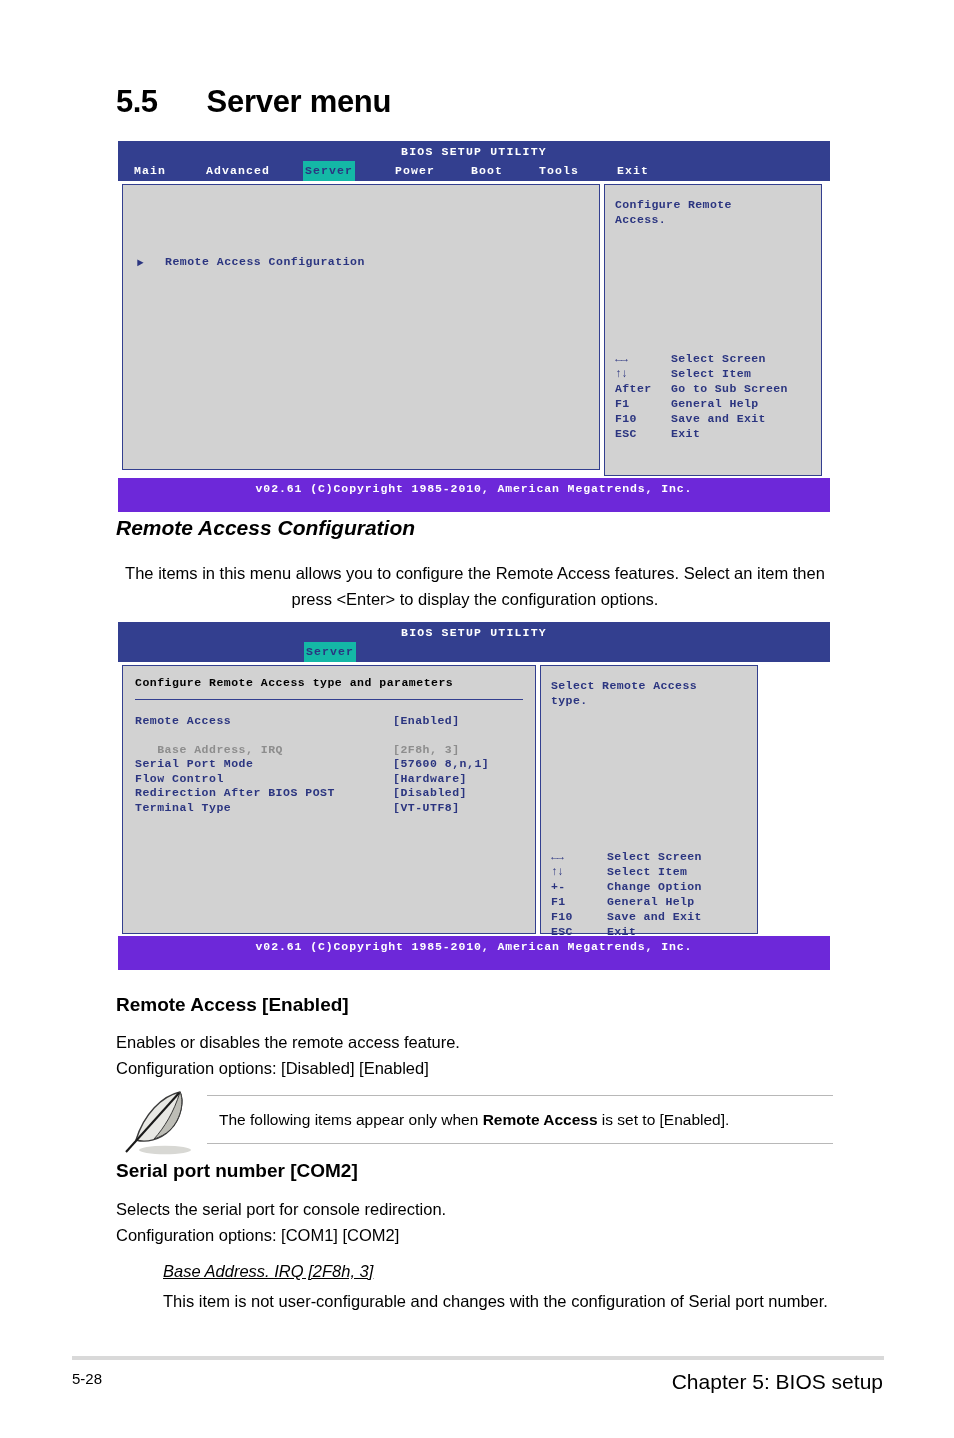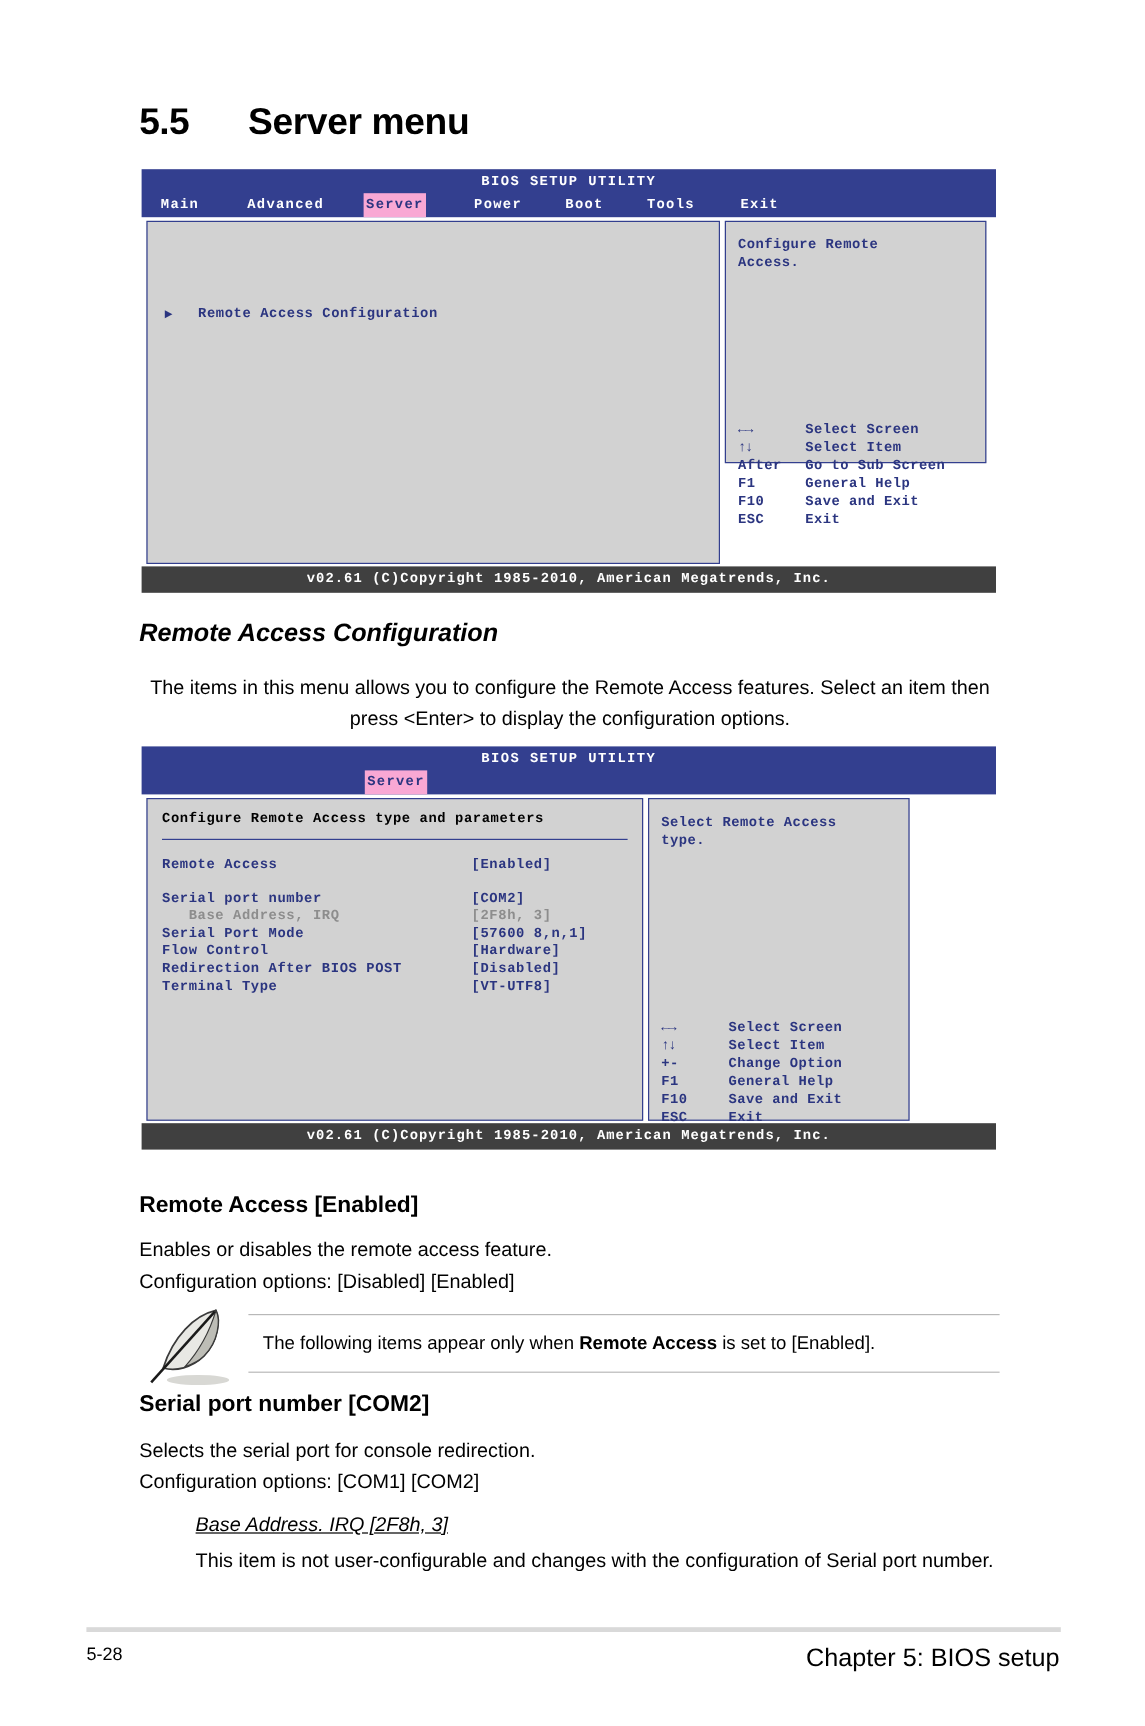--- a/index.html
+++ b/index.html
@@ -71,21 +71,21 @@
     position: relative;
   }
   .bios-tab {
     font-weight: bold;
     letter-spacing: 1.1px;
     padding: 3px 2px 4px 2px;
     color: #ffffff;
     white-space: pre;
   }
   .bios-tab.active {
-    background: #f9a8d4;
+    background: #14b8a6;
     color: #2b3580;
   }
 
   .bios-body {
     display: flex;
     background: #ffffff;
     padding: 3px 4px 2px 4px;
     box-sizing: border-box;
   }
   .panel-left {
@@ -96,26 +96,26 @@
   }
   .panel-right {
     border: 1.5px solid #333f8f;
     background: #d2d2d2;
     box-sizing: border-box;
     margin-left: 4px;
     position: relative;
     padding: 12px 0 0 10px;
   }
   .bios-footer {
-    background: #404040;
+    background: #6d28d9;
     color: #ffffff;
     text-align: center;
     font-weight: bold;
     letter-spacing: 0.9px;
-    padding: 4px 0 5px 0;
+    padding: 4px 0 17px 0;
     font-size: 11.5px;
   }
 
   .help-text {
     color: #2b3580;
     font-weight: bold;
     line-height: 15px;
     letter-spacing: 0.4px;
     white-space: pre-line;
   }
@@ -128,21 +128,21 @@
     line-height: 15px;
     letter-spacing: 0.4px;
   }
   .legend-row { display: flex; white-space: pre; }
   .legend-key { width: 56px; display: inline-block; }
   .legend-key.sym { letter-spacing: -1px; }
 
   
   #bios1 { top: 141px; }
   #bios1 .panel-left { width: 478px; height: 286px; }
-  #bios1 .panel-right { width: 218px; height: 202px; }
+  #bios1 .panel-right { width: 218px; height: 292px; }
   .item-arrow {
     position: absolute;
     left: 14px;
     top: 72px;
     color: #2b3580;
     font-size: 11px;
   }
   .item-label {
     position: absolute;
     left: 42px;
@@ -312,24 +312,20 @@
         <div class="cfg-title">Configure Remote Access type and parameters</div>
         <div class="cfg-rule"></div>
 
         <div class="cfg-row">
           <span class="k">Remote Access</span>
           <span class="v">[Enabled]</span>
         </div>
 
         <div class="cfg-gap"></div>
 
-        <div class="cfg-row">
-          <span class="k">Serial port number</span>
-          <span class="v">[COM2]</span>
-        </div>
         <div class="cfg-row dim">
           <span class="k">   Base Address, IRQ</span>
           <span class="v">[2F8h, 3]</span>
         </div>
         <div class="cfg-row">
           <span class="k">Serial Port Mode</span>
           <span class="v">[57600 8,n,1]</span>
         </div>
         <div class="cfg-row">
           <span class="k">Flow Control</span>

